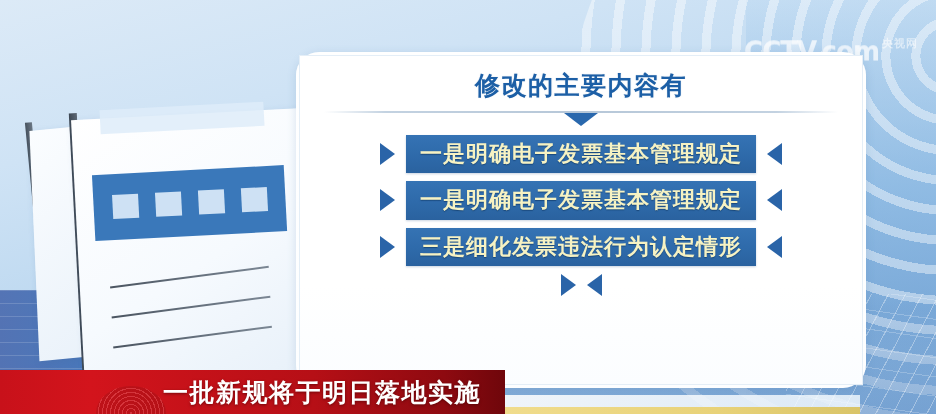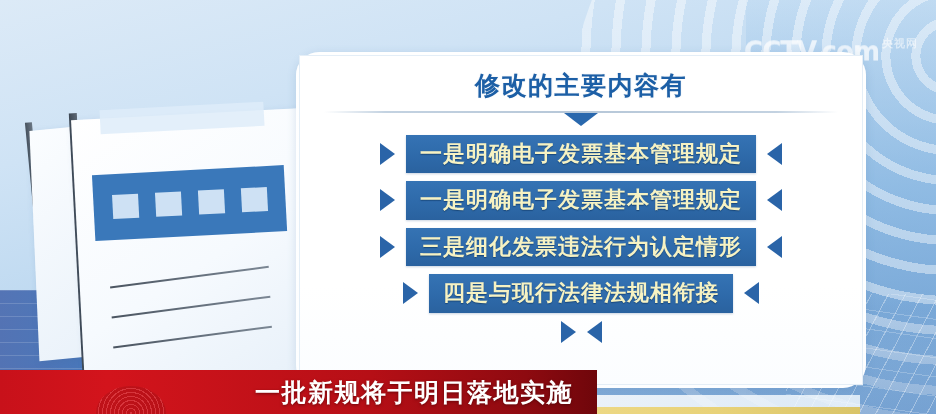--- a/index.html
+++ b/index.html
@@ -211,21 +211,21 @@
     color:#f6f2c3;
     text-shadow:0 1px 1px rgba(10,45,85,.55);
     white-space:nowrap;
     line-height:1.25;
     box-shadow:0 1px 2px rgba(40,80,130,.25);
   }
 
   
   .lower-third {
     position:absolute; left:0; bottom:0;
-    width:597px; height:44px;
+    width:505px; height:44px;
     background:linear-gradient(to right,#c8111a 0%,#d3141c 18%,#b60f16 62%,#8e0a10 88%,#6f060b 100%);
     display:flex; align-items:center; justify-content:flex-end;
     padding-right:24px;
     overflow:hidden;
   }
   .lt-emblem {
     position:absolute; left:96px; bottom:-26px;
     width:70px; height:54px; border-radius:50%;
     background:
       repeating-radial-gradient(circle at 50% 50%,
@@ -306,25 +306,20 @@
           <span class="item-bar">一是明确电子发票基本管理规定</span>
           <span class="caret-l"></span>
         </div>
 
         <div class="item-row">
           <span class="caret-r"></span>
           <span class="item-bar">三是细化发票违法行为认定情形</span>
           <span class="caret-l"></span>
         </div>
 
-        <div class="item-row">
-          <span class="caret-r"></span>
-          <span class="item-bar">四是与现行法律法规相衔接</span>
-          <span class="caret-l"></span>
-        </div>
 
         <div class="item-row">
           <span class="caret-r"></span>
           <span class="caret-l"></span>
         </div>
 
       </div>
     </div>
   </div>
 

